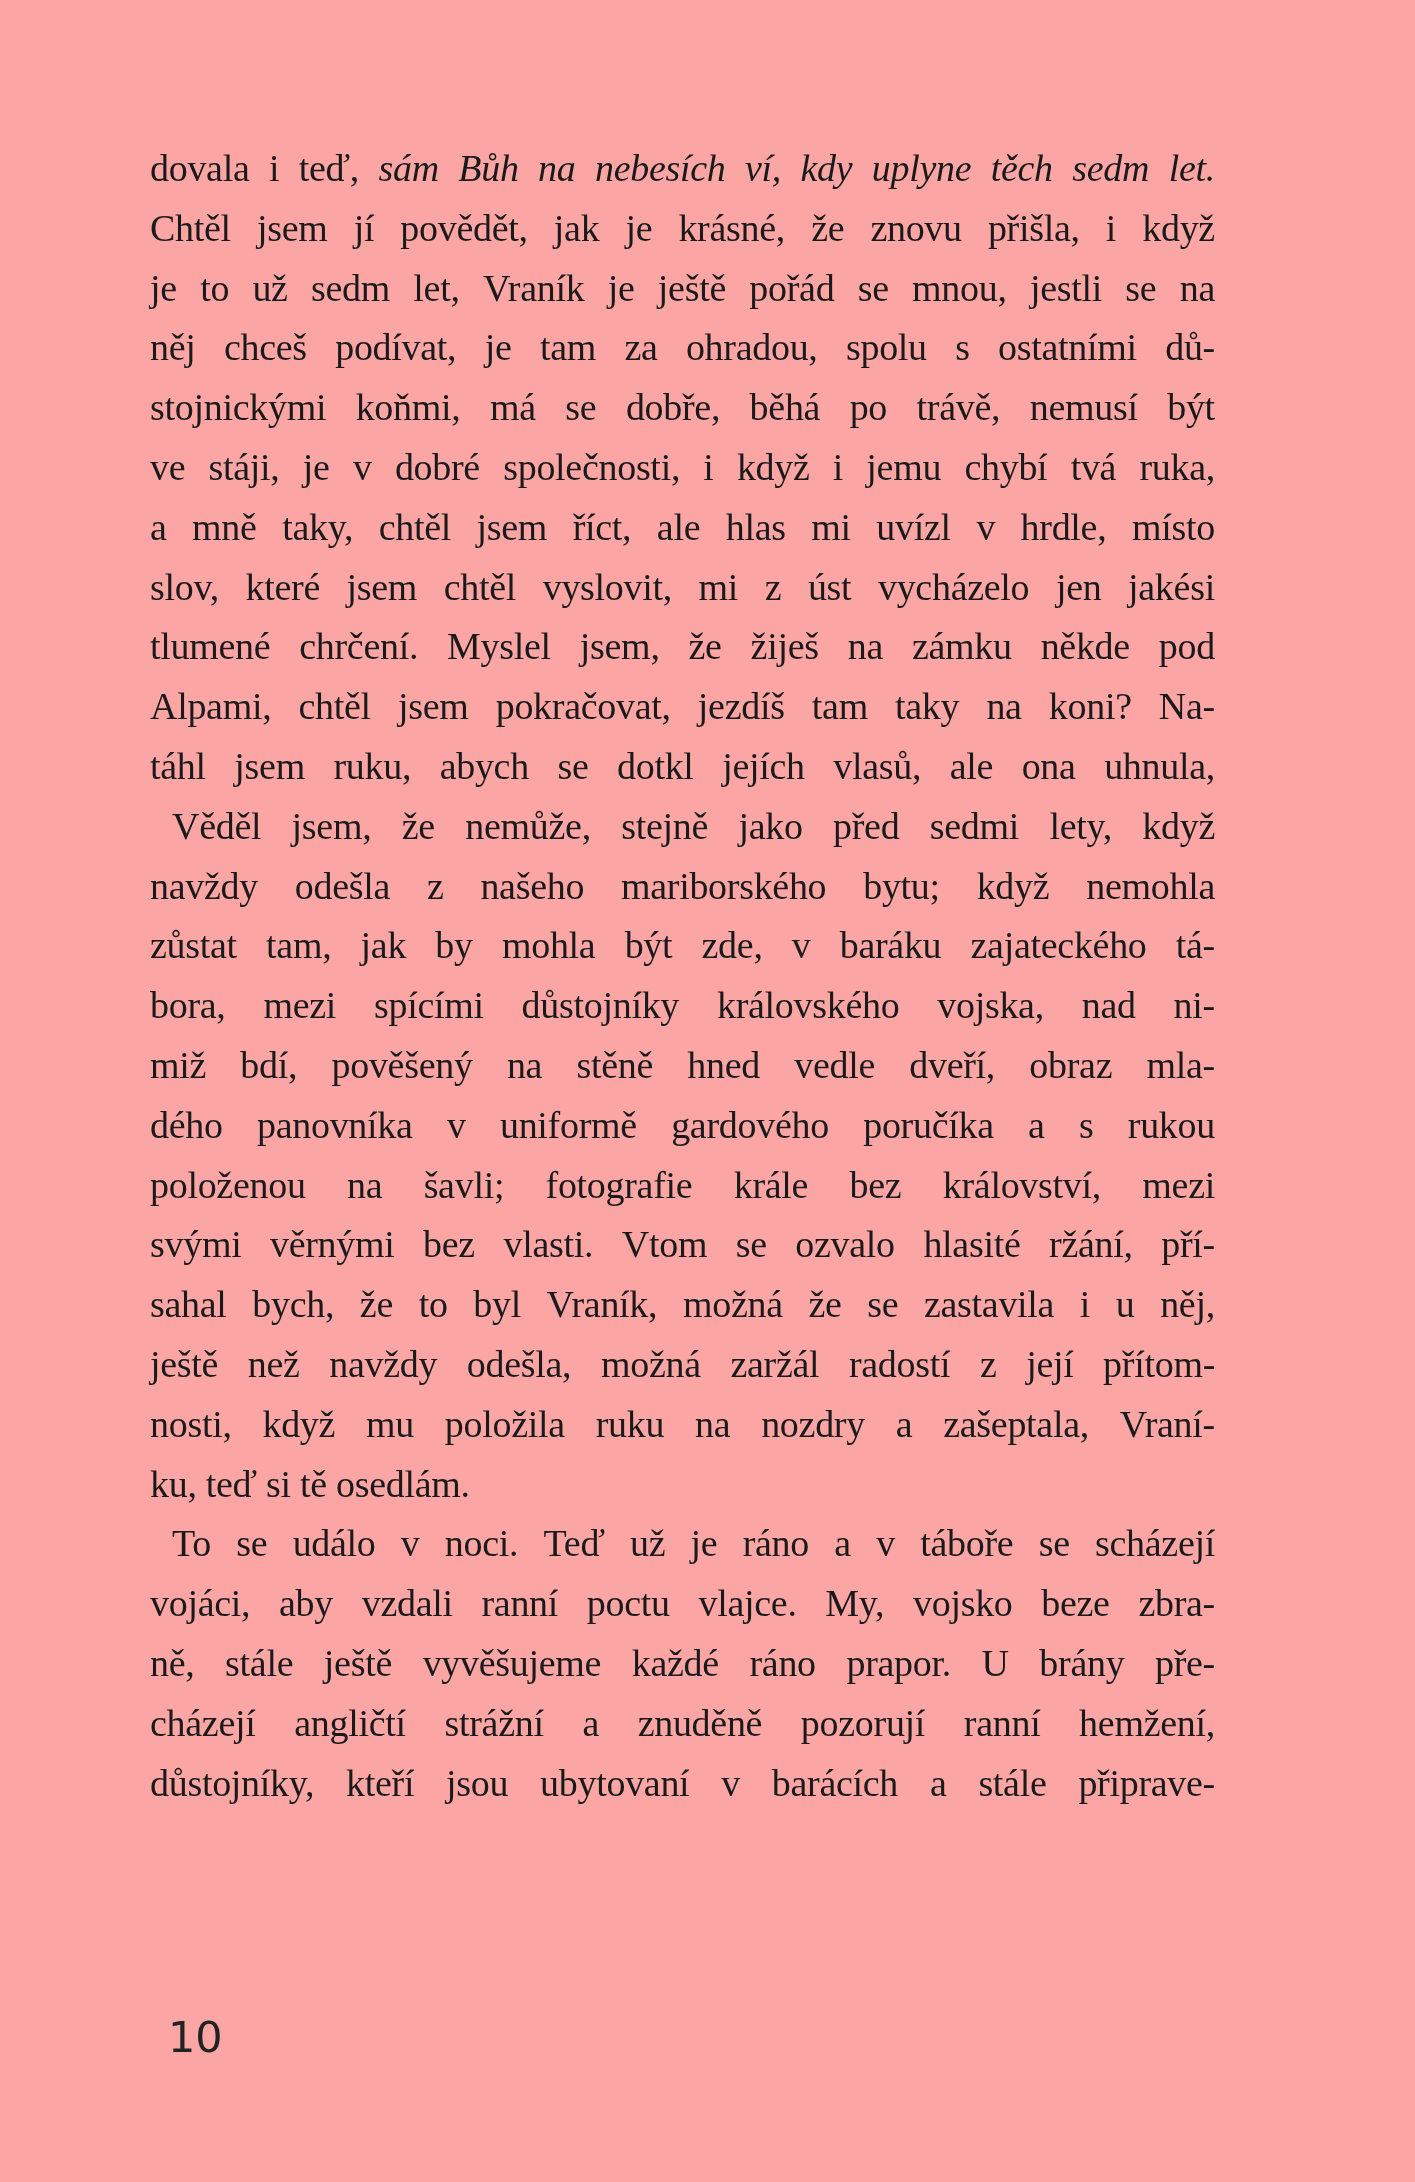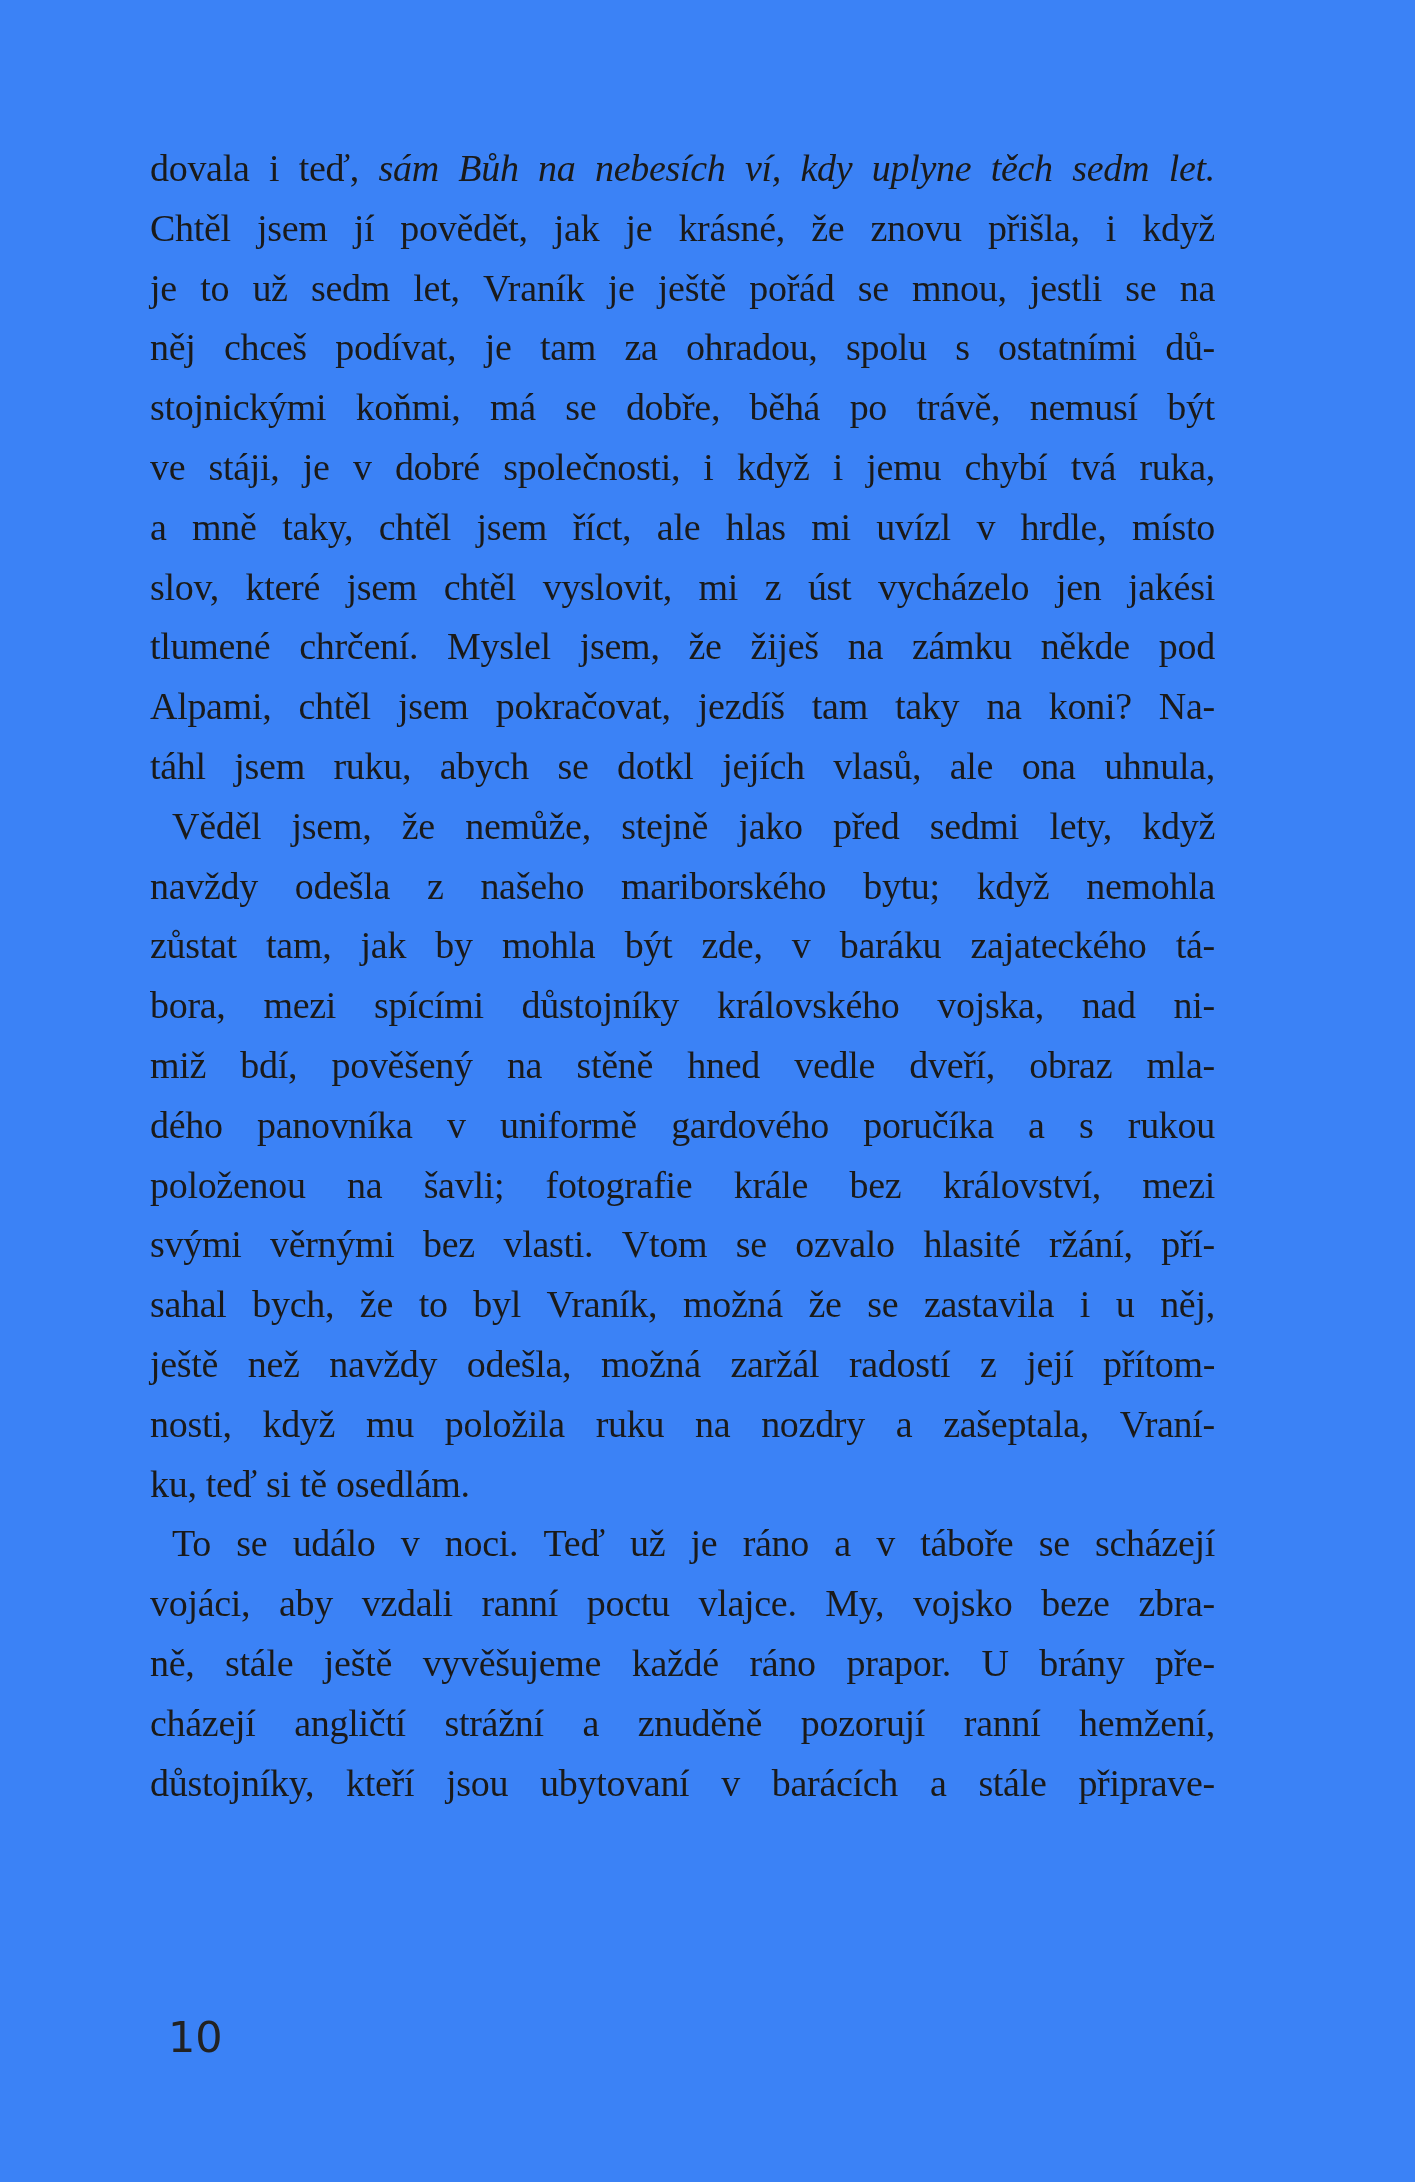--- a/index.html
+++ b/index.html
@@ -3,21 +3,21 @@
 <meta charset="utf-8">
 <style>
   html, body {
     margin: 0;
     padding: 0;
   }
   .page {
     position: relative;
     width: 1415px;
     height: 2182px;
-    background: #3b82f6;
+    background: #fca5a5;
     overflow: hidden;
     font-family: "Liberation Serif", serif;
     color: #1a1a1a;
     text-decoration: underline;
   }
   .text-block {
     position: absolute;
     left: 150px;
     top: 139px;
     width: 1065px;

